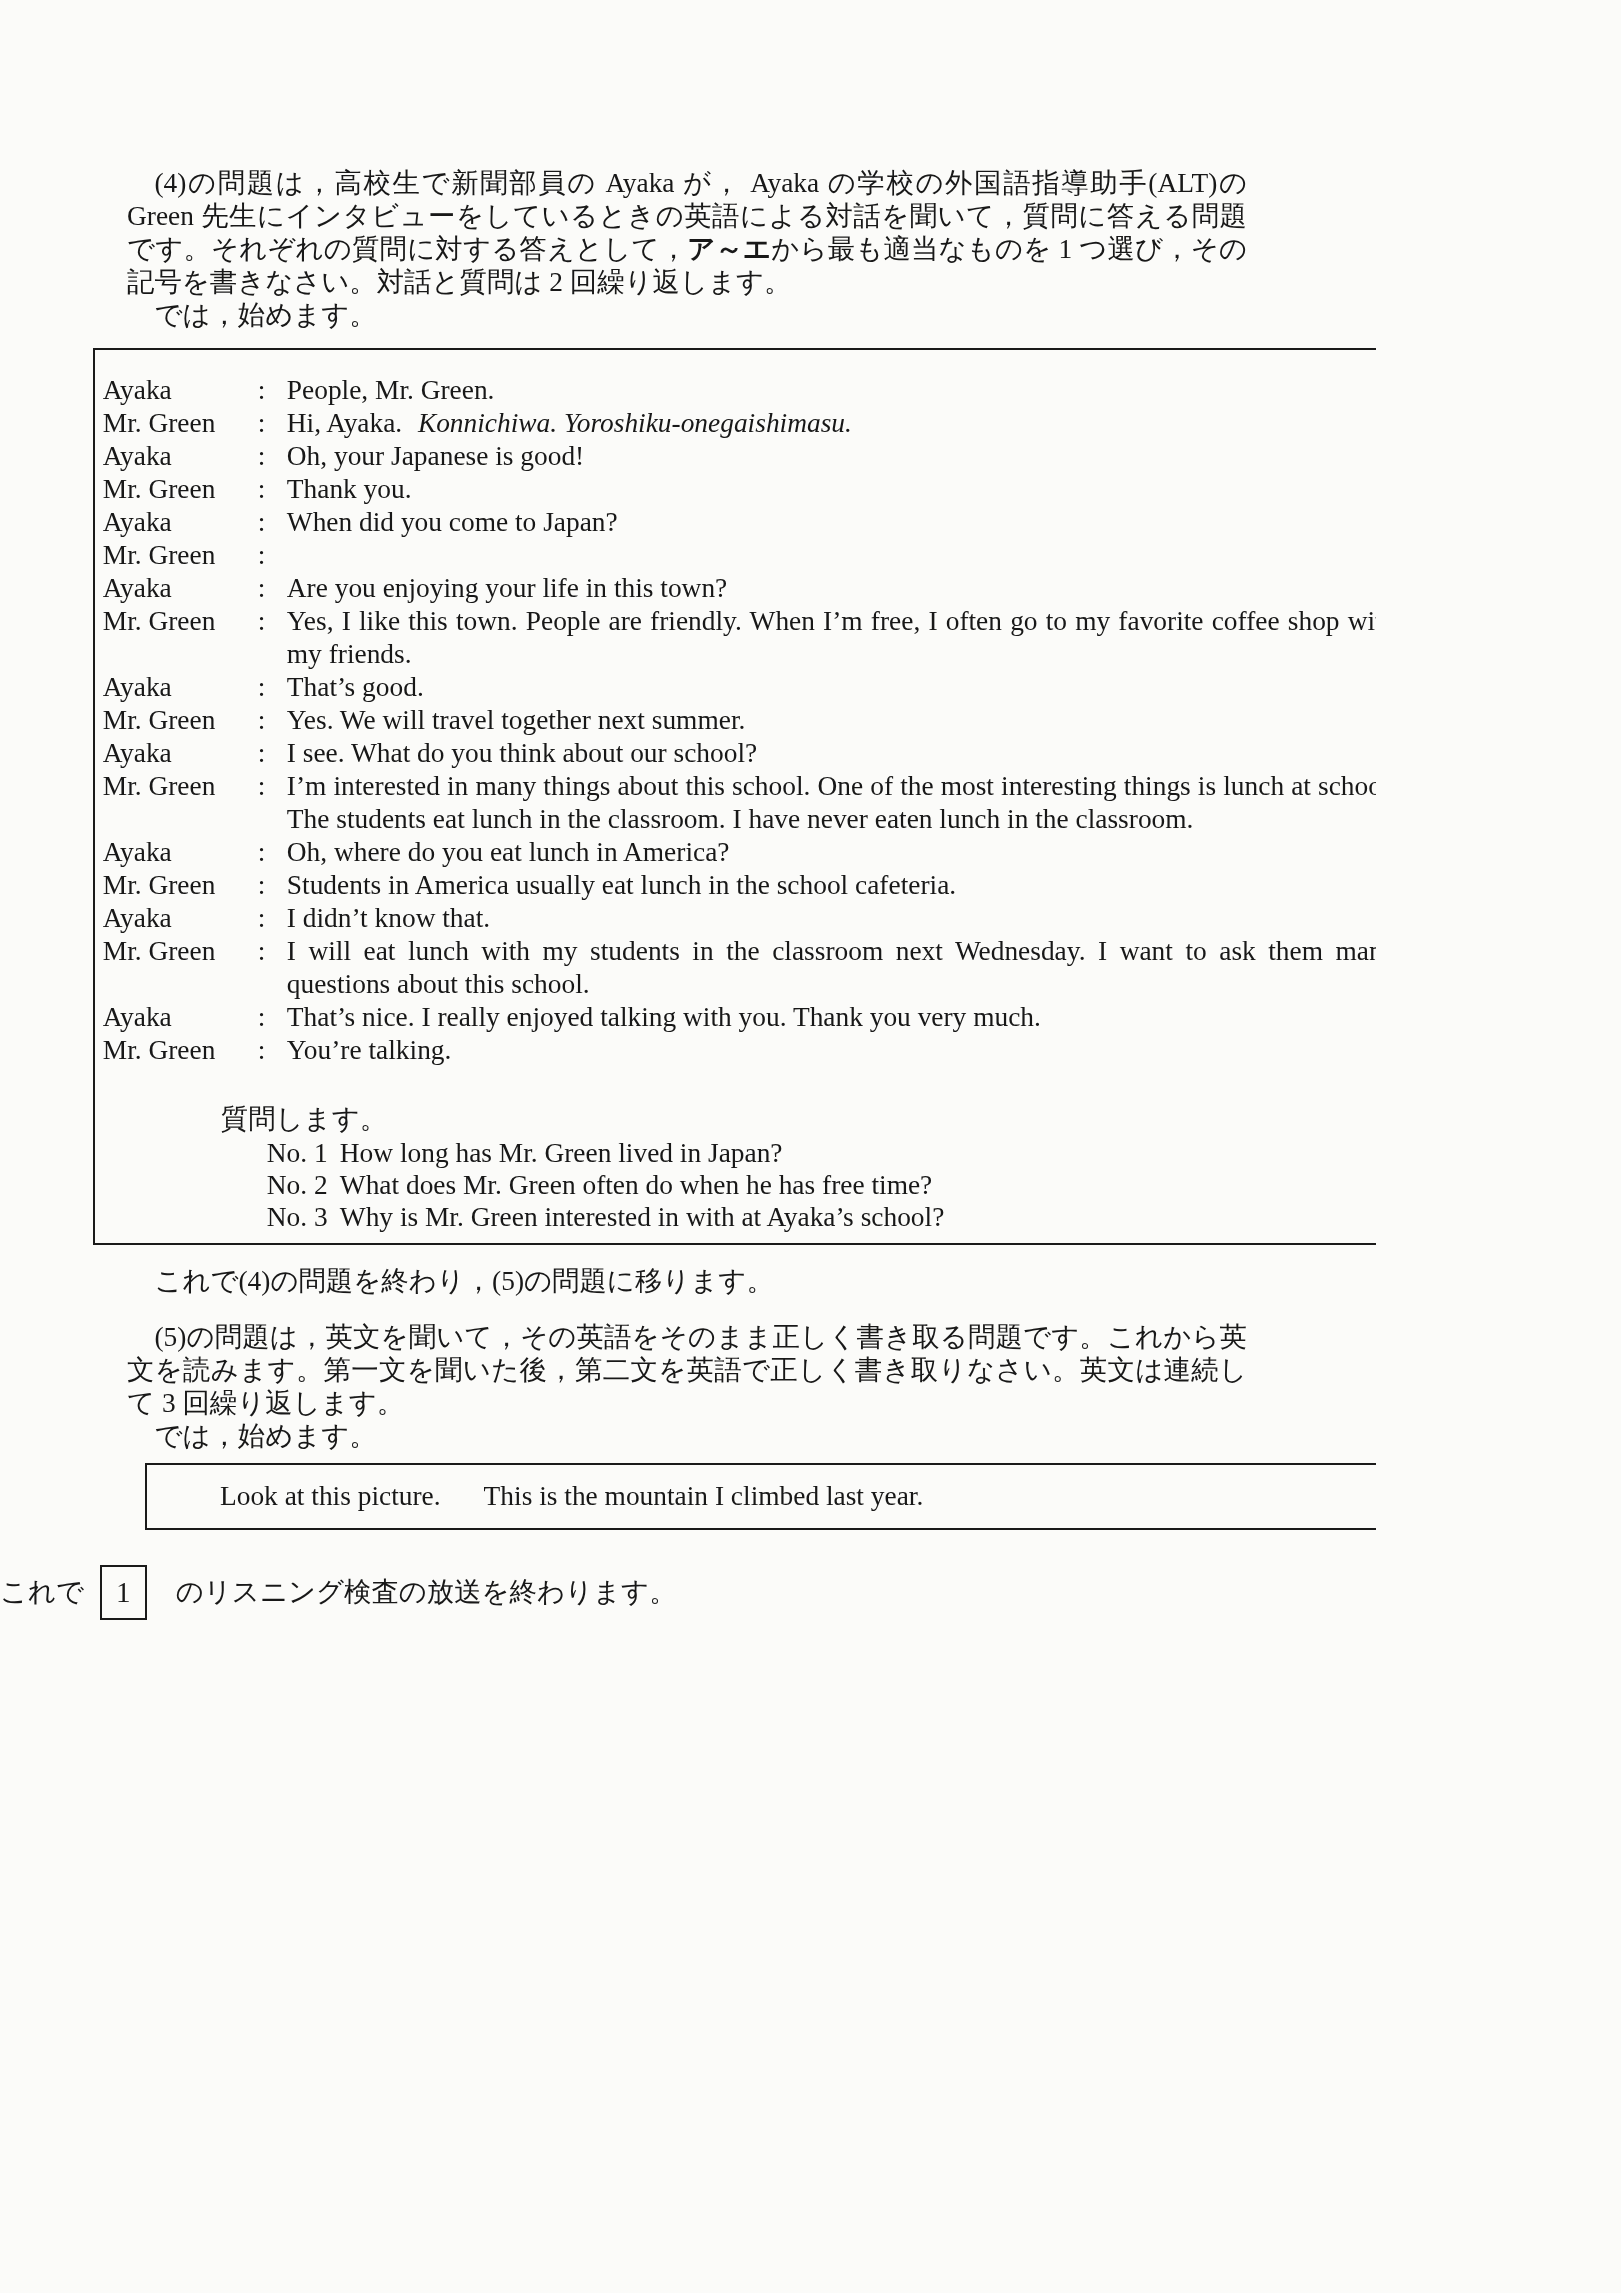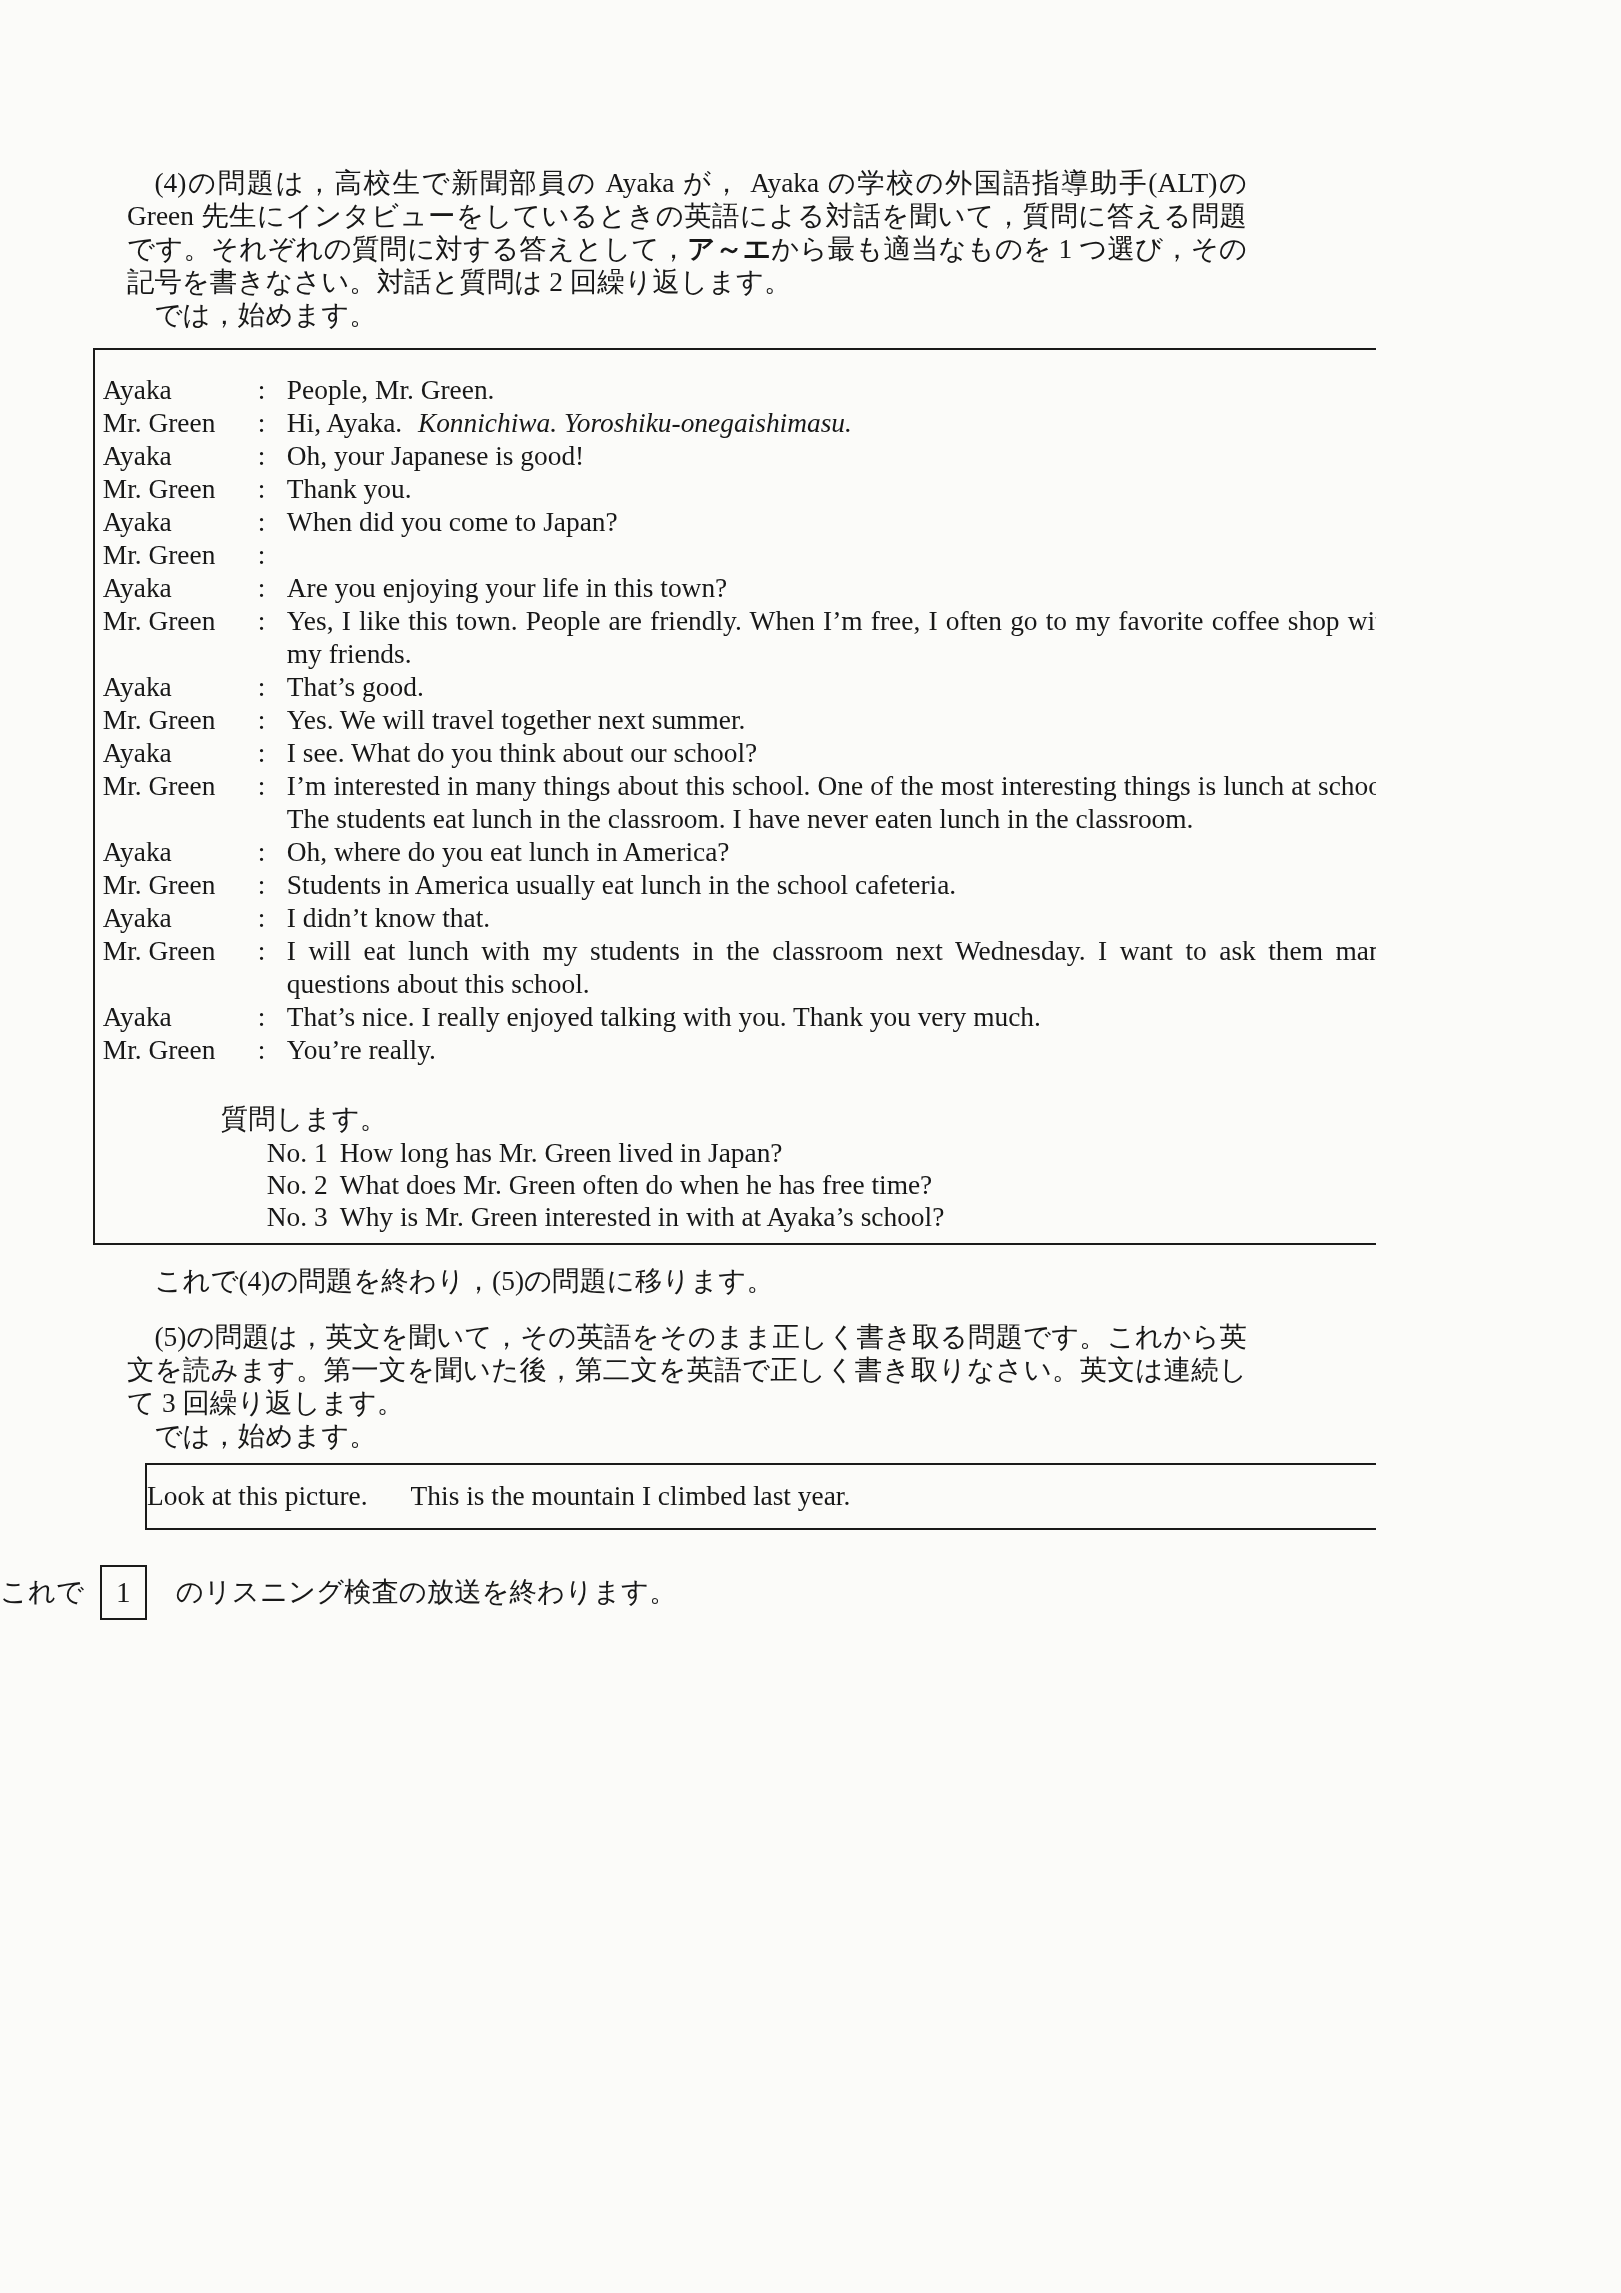--- a/index.html
+++ b/index.html
@@ -29,21 +29,21 @@
   .questions{margin-top:35px;}
   .q-header{margin-left:118px;line-height:35px;}
   .q-row{display:flex;font-size:27.4px;line-height:32px;margin-left:164px;}
   .q-no{flex:0 0 73px;}
   .q-text{flex:1;}
   .transition{margin-top:19.6px;margin-left:127px;text-indent:27.4px;}
   #section5-intro{margin-top:23.5px;}
   .dictation-box{
     margin-left:145px;margin-top:9.8px;width:1323px;height:67px;box-sizing:border-box;
     border:2.9px solid #1a1a1a;
-    display:flex;align-items:center;
+    display:flex;align-items:center;padding-left:73px;
     font-size:27.4px;
   }
   .sentence-2{margin-left:43px;}
   .closing{margin-top:35px;display:flex;align-items:center;font-size:27.4px;}
   .box-one{
     box-sizing:border-box;width:47px;height:55px;border:2.9px solid #1a1a1a;
     display:flex;align-items:center;justify-content:center;
     margin-left:15.7px;margin-right:29px;font-size:29px;
   }
   b{font-weight:bold;}
@@ -156,21 +156,21 @@
 
   <div class="d-row">
     <span class="d-speaker">Ayaka</span>
     <span class="d-colon">:</span>
     <span class="d-text"><span class="d-plain">That’s nice.  I really enjoyed talking with you.  Thank you very much.</span></span>
   </div>
 
   <div class="d-row">
     <span class="d-speaker">Mr. Green</span>
     <span class="d-colon">:</span>
-    <span class="d-text"><span class="d-plain">You’re really.</span></span>
+    <span class="d-text"><span class="d-plain">You’re talking.</span></span>
   </div>
 </div>
     <div class="questions">
       <p class="jp q-header">質問します。</p>
       <div id="question-list">
   <div class="q-row">
     <span class="q-no">No. 1</span>
     <span class="q-text">How long has Mr. Green lived in Japan?</span>
   </div>
 

